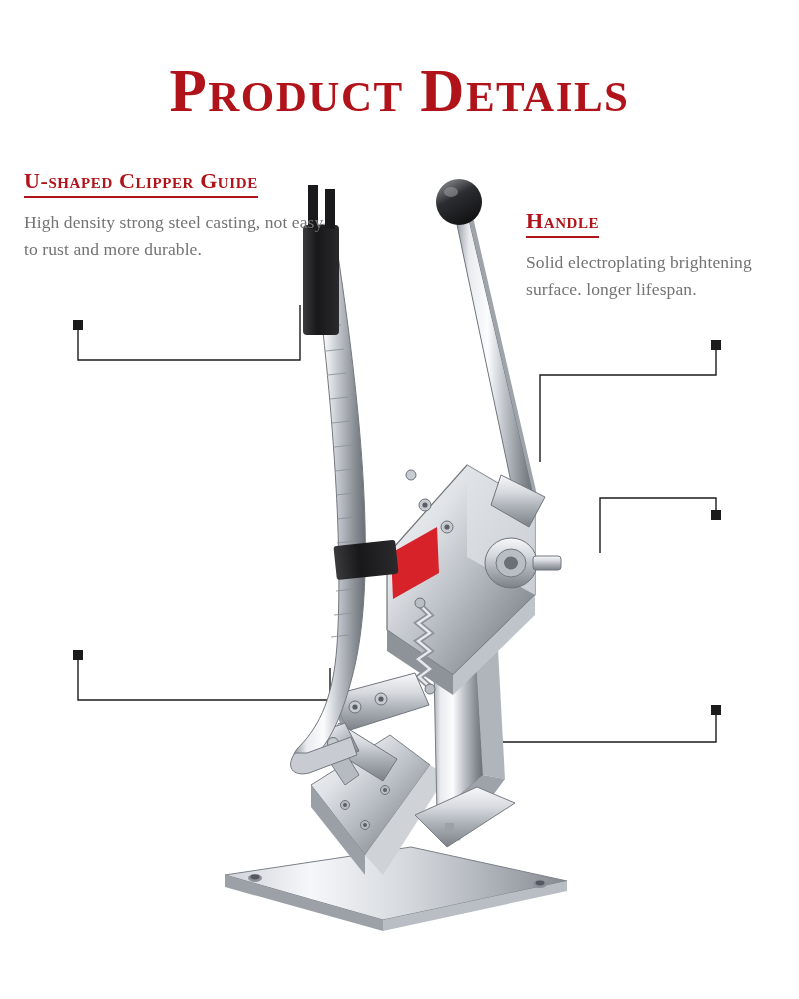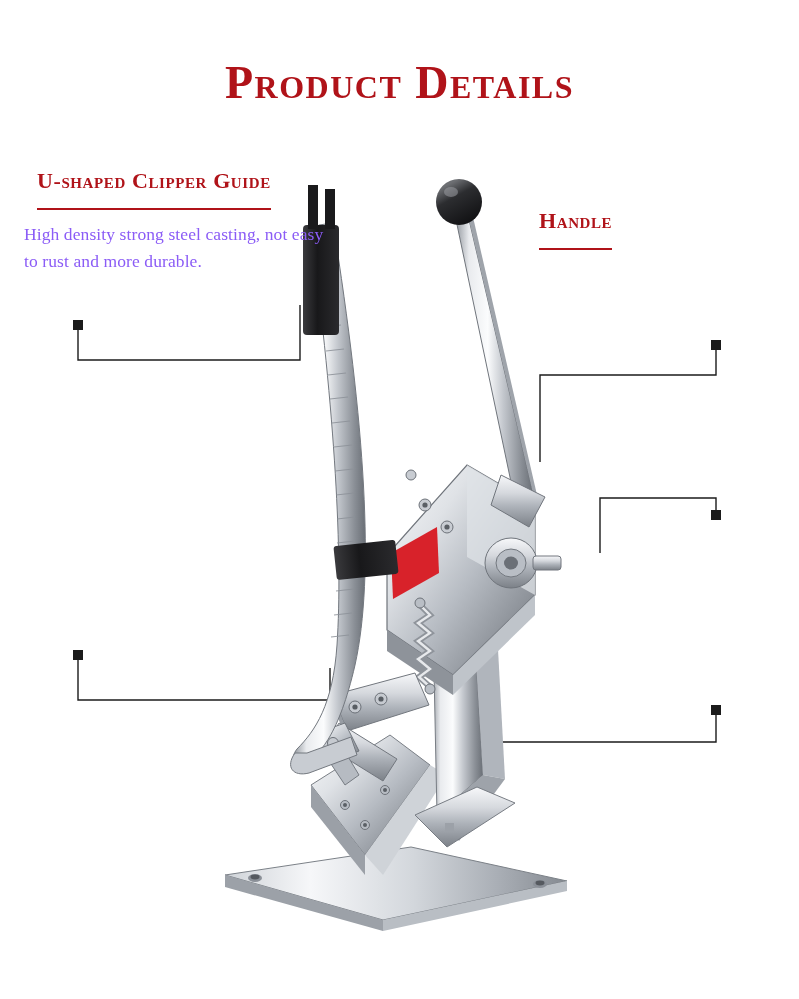--- a/index.html
+++ b/index.html
@@ -19,45 +19,44 @@
 
   
   #title {
     position: absolute;
     top: 56px;
     left: 0;
     width: 799px;
     text-align: center;
     color: #b01319;
     font-family: "Liberation Serif", serif;
-    font-size: 46px;
+    font-size: 61px;
     font-weight: bold;
     letter-spacing: 1.5px;
     font-variant: small-caps;
     text-transform: none;
   }
 
   
   .callout { position: absolute; }
   .callout h3 {
     color: #b01319;
     font-family: "Liberation Serif", serif;
     font-size: 22px;
     font-weight: bold;
     font-variant: small-caps;
     letter-spacing: 0.6px;
     border-bottom: 2px solid #b01319;
     display: inline-block;
-    padding-bottom: 14px;
+    padding-bottom: 2px;
     margin-bottom: 11px;
     white-space: nowrap;
-    margin-left: 13px;
   }
   .callout p {
-    color: #8b5cf6;
+    color: #737373;
     font-family: "Liberation Serif", serif;
     font-size: 17.5px;
     line-height: 1.57;
     letter-spacing: 0.1px;
   }
 
   #c-guide   { top: 168px; left: 24px;  width: 300px; }
   #c-punch   { top: 508px; left: 24px;  width: 280px; }
   #c-handle  { top: 208px; left: 526px; width: 250px; }
   #c-screw   { top: 508px; left: 560px; width: 238px; }
@@ -271,19 +270,20 @@
   </svg>
 
   <div class="callout" id="c-guide">
     <h3>U-shaped Clipper Guide</h3>
     <p>High density strong steel casting, not easy to rust and more durable.</p>
   </div>
 
 
   <div class="callout" id="c-handle">
     <h3>Handle</h3>
+    <p>Solid electroplating brightening surface. longer lifespan.</p>
   </div>
 
 
   <div class="callout" id="c-spring">
   </div>
 
 </div>
 
 </body></html>

